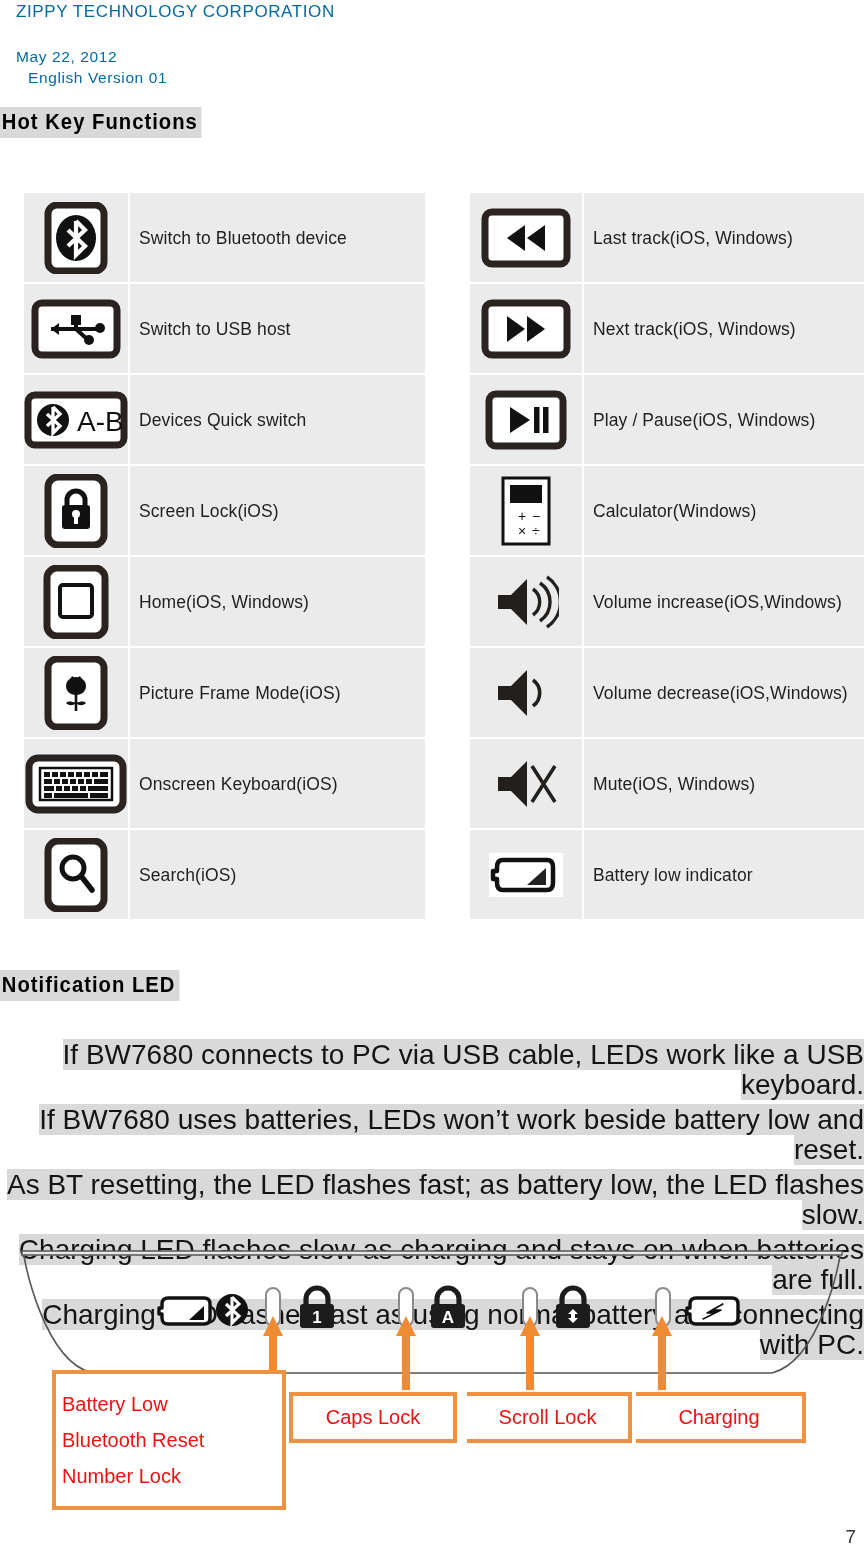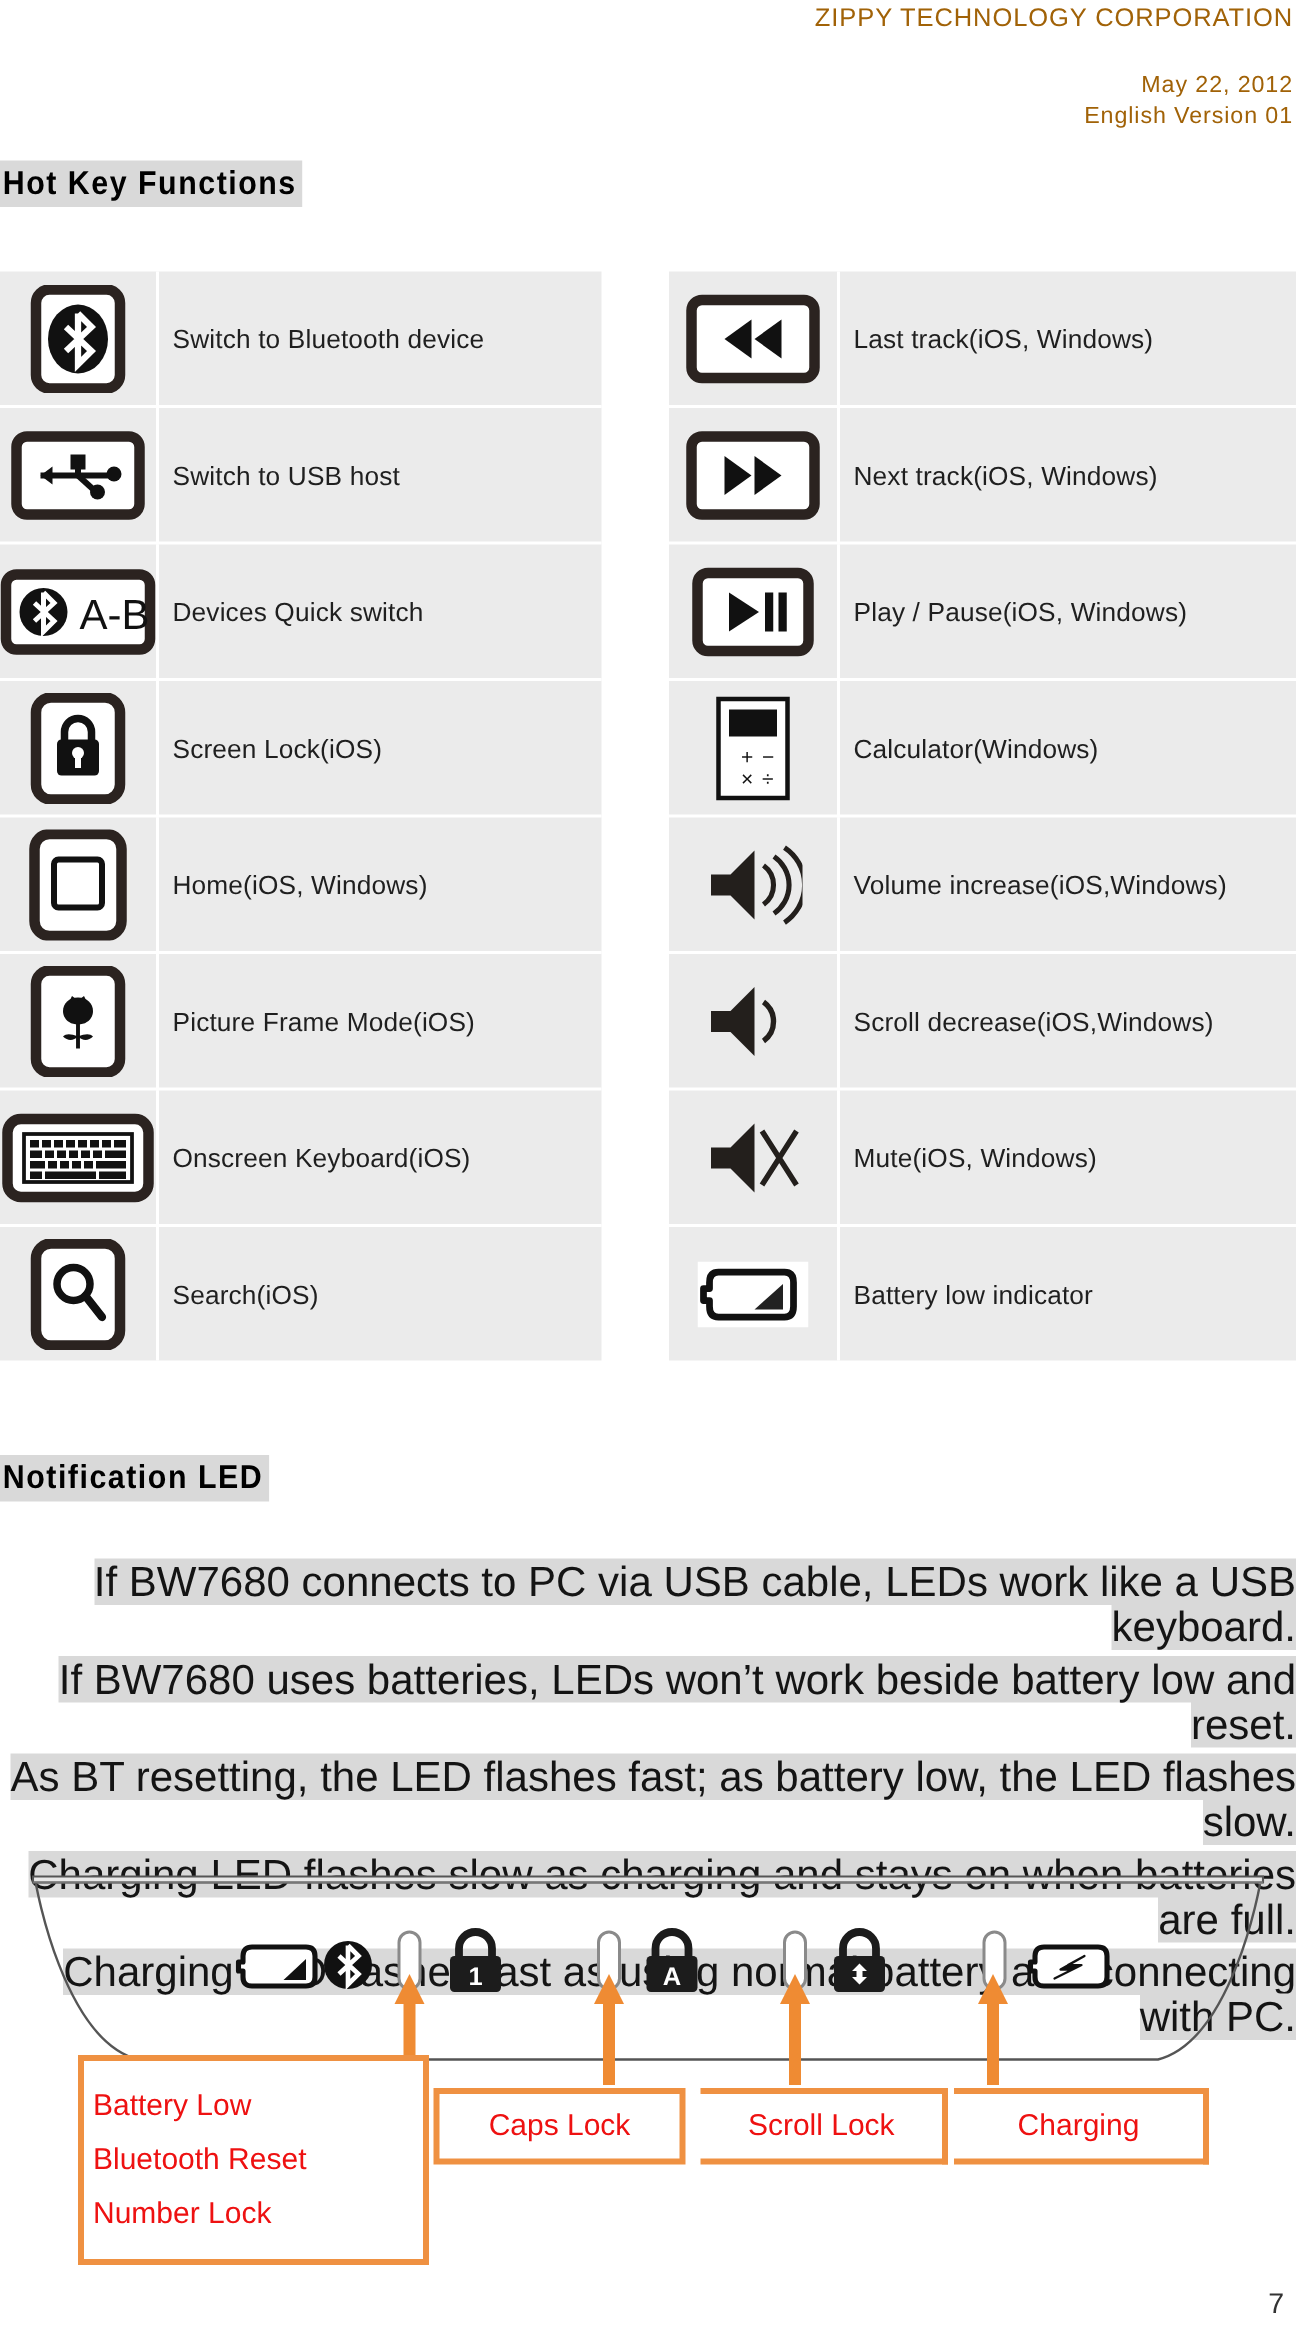--- a/index.html
+++ b/index.html
@@ -8,25 +8,25 @@
     width:864px; height:1554px;
     background:#ffffff;
     font-family:"Liberation Sans", sans-serif;
     color:#1a1a1a;
     position:relative;
     overflow:hidden;
   }
 
   
   .doc-header {
-    position:absolute; top:0; left:0; right:2px;
-    text-align:right;
+    position:absolute; top:0; left:16px; right:2px;
+    text-align:left;
     font-size:17px;
     letter-spacing:0.6px;
-    color:#a16207;
+    color:#0369a1;
   }
   .doc-header .company { line-height:22px; padding-top:1px; }
   .doc-header .dateline { margin-top:23px; font-size:15.5px; line-height:21px; }
   .doc-header .verline  { font-size:15.5px; line-height:21px;padding-left:12px; }
 
   
   .sect-heading {
     position:absolute; left:0;
     font-size:22px;
     font-weight:bold;
@@ -38,23 +38,24 @@
     font-stretch:condensed;
     transform:scaleX(0.92);
     transform-origin:left center;
   }
   #heading-hotkey { top:107px; }
   #heading-led    { top:970px; }
 
   
   .hk-tables { position:absolute; top:181px; left:0; width:864px; height:716px; }
   .hk-table {
-    position:absolute; top:0;
+    position:absolute; top:12px;
     border-collapse:collapse;
     table-layout:fixed;
+    margin-left:24px;
   }
   #hk-table-left  { left:0px;   width:401px; }
   #hk-table-right { left:446px; width:418px; }
 
   .hk-table td {
     background:#ebebeb;
     border-bottom:2px solid #ffffff;
     border-right:2px solid #ffffff;
     padding:0;
     height:89.5px;
@@ -334,21 +335,21 @@
         </tr>
         <tr>
           <td class="hk-icon">
             <div class="hk-icon-box">
               <svg width="66" height="64" viewBox="0 0 66 64">
         <path d="M5,25 L18,25 L34,9 L34,55 L18,39 L5,39 Z" fill="#231f1c"></path>
         <path d="M40,19 A16,16 0 0 1 40,45" fill="none" stroke="#231f1c" stroke-width="3.6"></path>
               </svg>
             </div>
           </td>
-          <td class="hk-label"><span class="hk-label-txt">Scroll decrease(iOS,Windows)</span></td>
+          <td class="hk-label"><span class="hk-label-txt">Volume decrease(iOS,Windows)</span></td>
         </tr>
         <tr>
           <td class="hk-icon">
             <div class="hk-icon-box">
               <svg width="66" height="64" viewBox="0 0 66 64">
         <path d="M5,25 L18,25 L34,9 L34,55 L18,39 L5,39 Z" fill="#231f1c"></path>
         <path d="M39,14 L62,50 M62,14 L39,50" stroke="#231f1c" stroke-width="3.6"></path>
               </svg>
             </div>
           </td>

